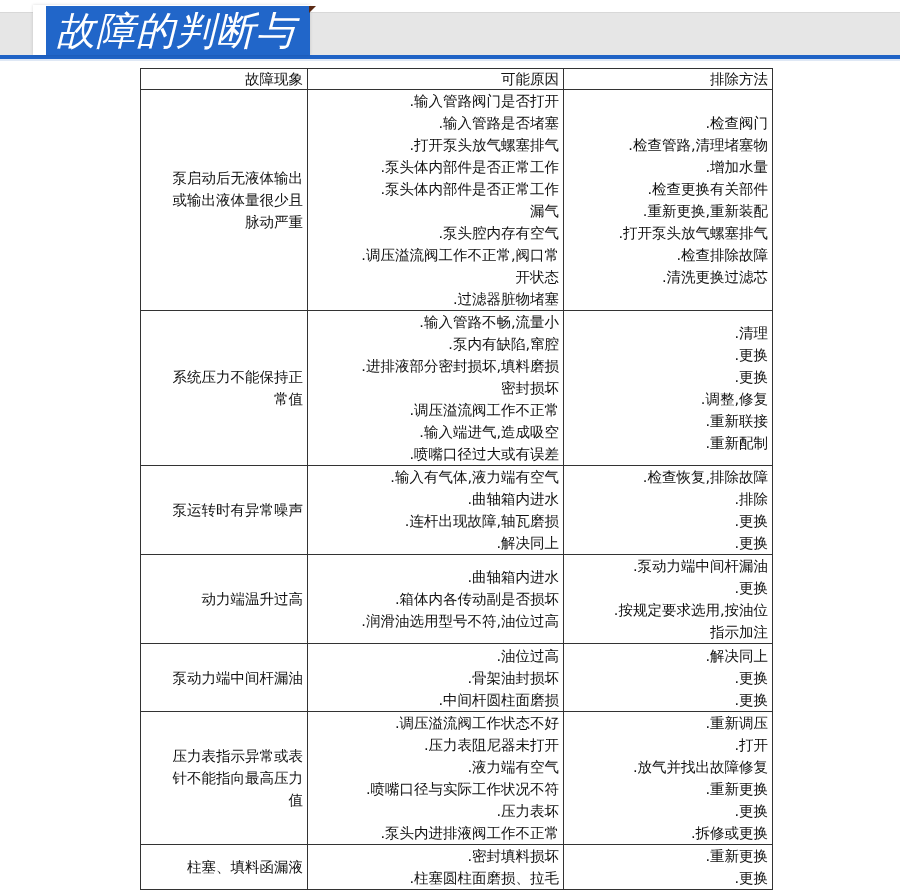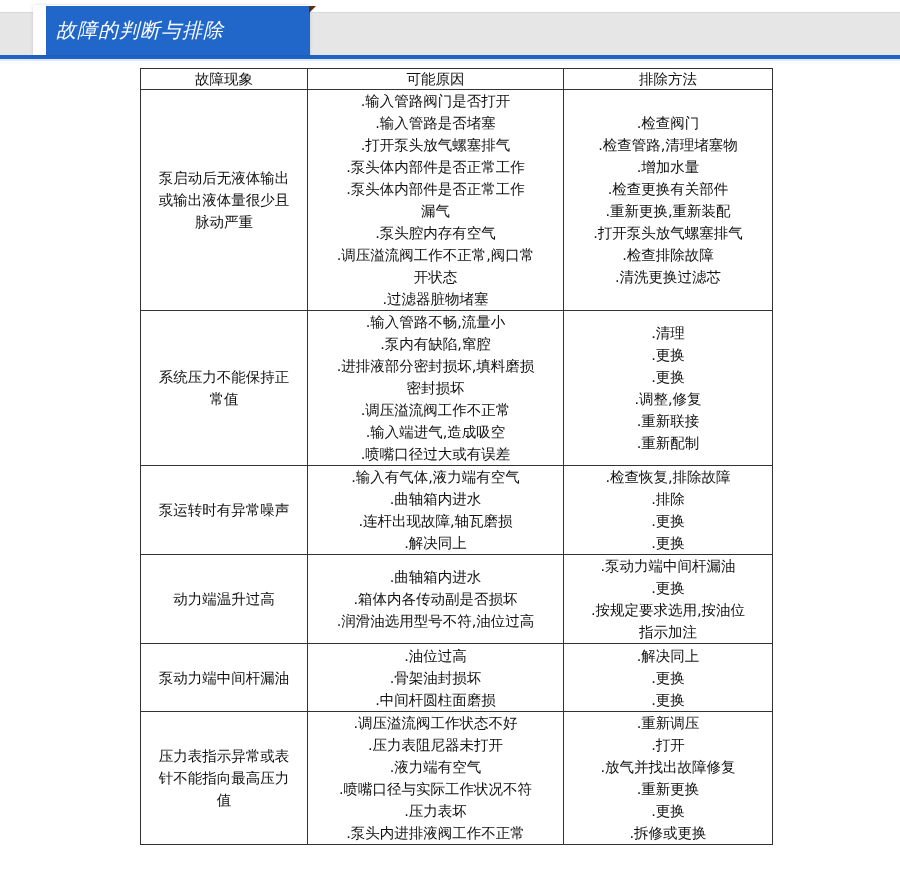--- a/index.html
+++ b/index.html
@@ -5,28 +5,28 @@
   html, body { margin:0; padding:0; }
   body { width:900px; height:890px; background:#ffffff; position:relative; overflow:hidden;
          font-family:"DejaVu Sans", "Liberation Sans", sans-serif; }
   .header-band { position:absolute; left:0; top:12px; width:900px; height:42px; background:#e6e6e6;
                  border-top:1px solid #d8d8d8; }
   .header-line { position:absolute; left:0; top:55px; width:900px; height:4px; background:#1f63c6; }
   .header-line2 { position:absolute; left:0; top:59px; width:900px; height:2px; background:#dfe8f5; }
   .title-shadow { position:absolute; left:33px; top:5px; width:277px; height:50px; background:#ffffff;
                   box-shadow: 0 0 3px rgba(0,0,0,0.15); }
   .title-box { position:absolute; left:46px; top:6px; width:264px; height:49px; background:#2166c9;
-               color:#ffffff; font-size:20px; font-style:italic; line-height:49px; padding-left:10px;
+               color:#ffffff; font-size:39px; font-style:italic; line-height:49px; padding-left:10px;
                box-sizing:border-box; letter-spacing:1px; }
   .title-corner { position:absolute; left:309px; top:6px; width:0; height:0;
                   border-left:7px solid #5a2a14; border-bottom:7px solid transparent; }
   table.fault { position:absolute; left:140px; top:68px; border-collapse:collapse;
                 font-size:14.5px; color:#111; }
   table.fault td, table.fault th { border:1.5px solid #333; vertical-align:middle; padding:0 4px;
-                font-weight:normal; text-align:center; line-height:22px; }
+                font-weight:normal; text-align:right; line-height:22px; }
   table.fault th { height:20px; line-height:20px; }
   col.c1 { width:167px; } col.c2 { width:256px; } col.c3 { width:209px; }
   .line { display:block; white-space:nowrap; }
   .sym { white-space:normal; }
 </style>
 </head>
 <body>
 
 <div class="header-band"></div>
 <div class="header-line"></div>
@@ -165,14 +165,27 @@
         </td>
         <td>
           <span class="line">.重新调压</span>
           <span class="line">.打开</span>
           <span class="line">.放气并找出故障修复</span>
           <span class="line">.重新更换</span>
           <span class="line">.更换</span>
           <span class="line">.拆修或更换</span>
         </td>
       </tr>
+      <tr style="height: 44px;">
+        <td class="sym">
+          <span class="line">柱塞、填料函漏液</span>
+        </td>
+        <td>
+          <span class="line">.密封填料损坏</span>
+          <span class="line">.柱塞圆柱面磨损、拉毛</span>
+        </td>
+        <td>
+          <span class="line">.重新更换</span>
+          <span class="line">.更换</span>
+        </td>
+      </tr>
     </tbody>
 </table>
 
 </body></html>

